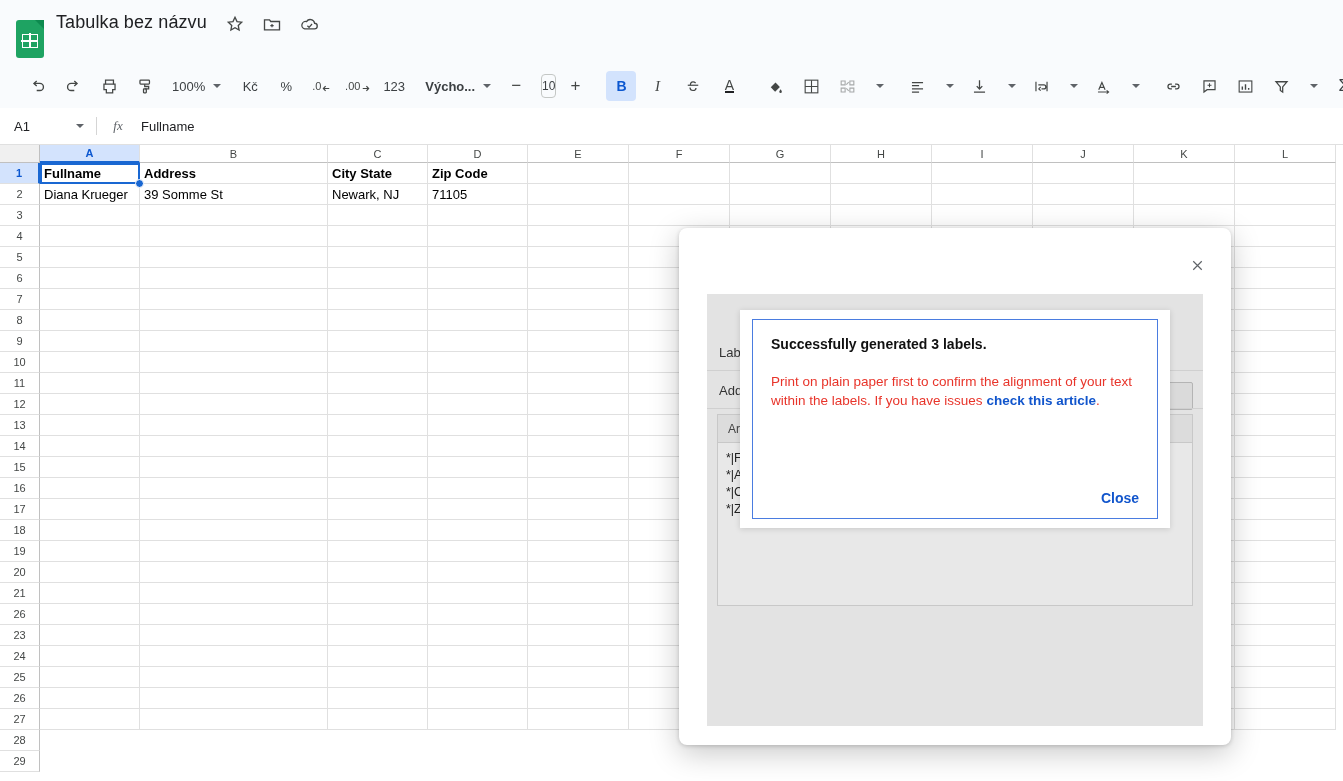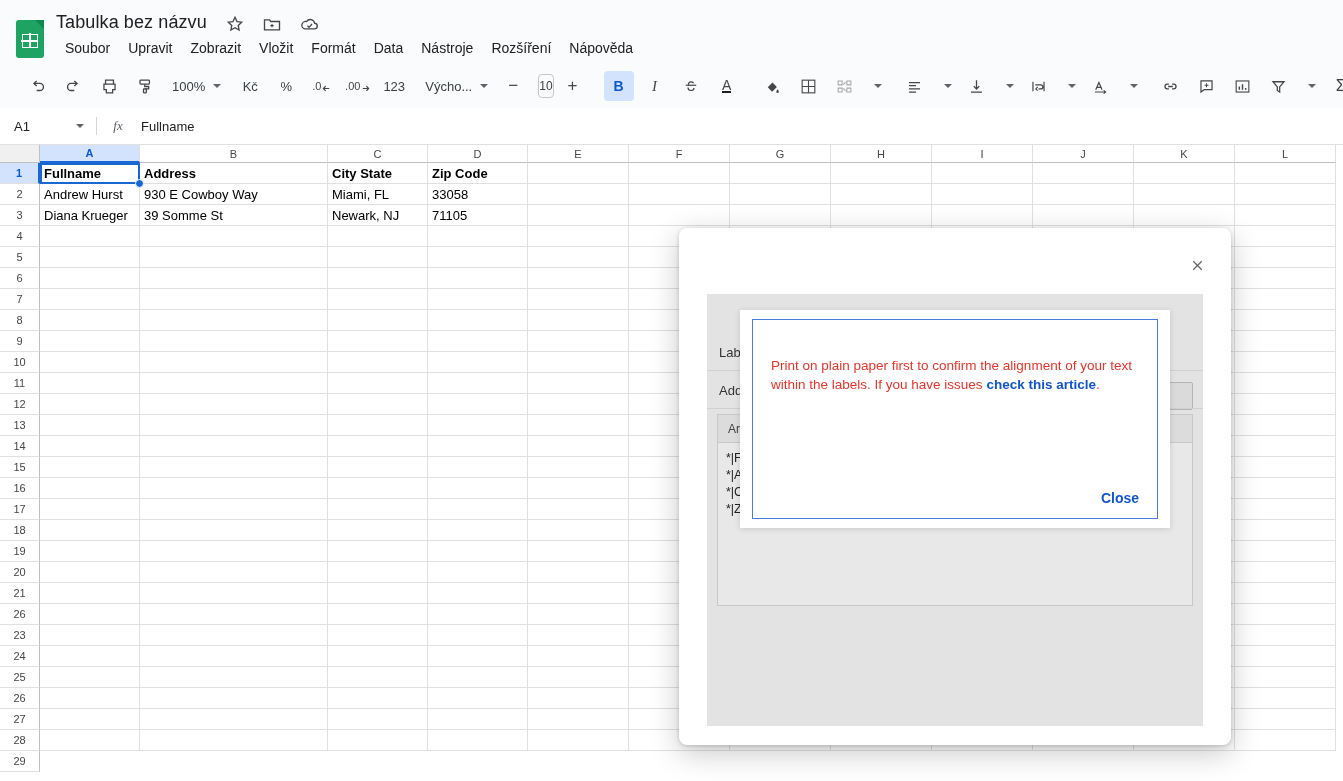--- a/index.html
+++ b/index.html
@@ -61,21 +61,21 @@
   }
   .tb { height: 30px; min-width: 30px; display: flex; align-items: center; justify-content: center;
         color: #444746; border-radius: 4px; margin-right: 6px; font-size: 13px; }
   .tb svg { display: block; }
   .tb.txt { font-size: 13px; color: #3c4043; padding: 0 4px; }
   .divider { width: 1px; height: 22px; background: #c7c7c7; margin: 0 8px 0 2px; }
   .zoom-ctl { display: flex; align-items: center; margin-right: 4px; }
   .zoom-ctl .zval { font-size: 13px; color: #3c4043; padding-left: 6px; }
   .caret { width: 0; height: 0; border-left: 4px solid transparent; border-right: 4px solid transparent;
            border-top: 4px solid #5f6368; margin-left: 8px; }
-  .fontbox { display: flex; align-items: center; width: 92px; }
+  .fontbox { display: flex; align-items: center; width: 92px; font-weight: bold; }
   .fontbox .fname { font-size: 13px; color: #3c4043; overflow: hidden; white-space: nowrap; }
   .sizebox {
     width: 30px; height: 24px; border: 1px solid #c4c7c5; border-radius: 4px;
     display: flex; align-items: center; justify-content: center;
     font-size: 12px; color: #3c4043; margin: 0 4px;
   }
   .tb.active { background: #d3e3fd; color: #0b57d0; }
   .tb.bold { font-weight: bold; font-size: 14px; }
   .tb.ital { font-style: italic; font-family: "Liberation Serif", serif; font-size: 15px; }
   .underbar { border-bottom: 2px solid #202124; line-height: 11px; }
@@ -215,31 +215,20 @@
           <path d="M3 7h6l1.5 2H21v10H3z"></path>
             <path d="M12 12v4M10 14h4" stroke-width="1.4"></path>
         </svg>
       </span>
       <span class="ti">
         <svg viewBox="0 0 24 24" width="21" height="21" fill="none" stroke="currentColor" stroke-width="1.5">
           <path d="M6.5 17h11a3.2 3.2 0 0 0 .3-6.4A5 5 0 0 0 8.6 8.7 3.9 3.9 0 0 0 6.5 17z"></path>
           <path d="M9.6 13.4l1.9 1.9 3.4-3.9" stroke-width="1.4"></path>
         </svg>
       </span>
-    </div>
-    <div class="menubar">
-      <div class="mi">Soubor</div>
-      <div class="mi">Upravit</div>
-      <div class="mi">Zobrazit</div>
-      <div class="mi">Vložit</div>
-      <div class="mi">Formát</div>
-      <div class="mi">Data</div>
-      <div class="mi">Nástroje</div>
-      <div class="mi">Rozšíření</div>
-      <div class="mi">Nápověda</div>
     </div>
   </div>
 
   <div class="toolbar">
     <div class="tb">
       <svg viewBox="0 0 24 24" width="19" height="19" fill="none" stroke="currentColor" stroke-width="1.7">
         <path d="M8 8H15a4.5 4.5 0 0 1 0 9h-4"></path>
           <path d="M11 5L7.5 8.2 11 11.4"></path>
       </svg>
     </div>
@@ -444,34 +433,20 @@
           <div class="gcell b" style="width: 101px; height: 21px;"></div>
           <div class="gcell b" style="width: 101px; height: 21px;"></div>
           <div class="gcell b" style="width: 101px; height: 21px;"></div>
           <div class="gcell b" style="width: 101px; height: 21px;"></div>
           <div class="gcell b" style="width: 101px; height: 21px;"></div>
           <div class="gcell b" style="width: 101px; height: 21px;"></div>
           <div class="gcell b" style="width: 101px; height: 21px;"></div>
           <div class="gcell b" style="width: 101px; height: 21px;"></div>
         </div>
         <div class="grow">
-          <div class="gcell" style="width: 100px; height: 21px;">Andrew Hurst</div>
-          <div class="gcell" style="width: 188px; height: 21px;">930 E Cowboy Way</div>
-          <div class="gcell" style="width: 100px; height: 21px;">Miami, FL</div>
-          <div class="gcell" style="width: 100px; height: 21px;">33058</div>
-          <div class="gcell" style="width: 101px; height: 21px;"></div>
-          <div class="gcell" style="width: 101px; height: 21px;"></div>
-          <div class="gcell" style="width: 101px; height: 21px;"></div>
-          <div class="gcell" style="width: 101px; height: 21px;"></div>
-          <div class="gcell" style="width: 101px; height: 21px;"></div>
-          <div class="gcell" style="width: 101px; height: 21px;"></div>
-          <div class="gcell" style="width: 101px; height: 21px;"></div>
-          <div class="gcell" style="width: 101px; height: 21px;"></div>
-        </div>
-        <div class="grow">
           <div class="gcell" style="width: 100px; height: 21px;">Diana Krueger</div>
           <div class="gcell" style="width: 188px; height: 21px;">39 Somme St</div>
           <div class="gcell" style="width: 100px; height: 21px;">Newark, NJ</div>
           <div class="gcell" style="width: 100px; height: 21px;">71105</div>
           <div class="gcell" style="width: 101px; height: 21px;"></div>
           <div class="gcell" style="width: 101px; height: 21px;"></div>
           <div class="gcell" style="width: 101px; height: 21px;"></div>
           <div class="gcell" style="width: 101px; height: 21px;"></div>
           <div class="gcell" style="width: 101px; height: 21px;"></div>
           <div class="gcell" style="width: 101px; height: 21px;"></div>
@@ -862,18 +837,19 @@
           <div>*|Cit</div>
           <div>*|Zip</div>
         </div>
       </div>
     </div>
 
   </div>
 
   <div class="notice-outer">
     <div class="notice-inner">
+      <div class="notice-head">Successfully generated 3 labels.</div>
       <div class="notice-warn" id="noticeWarn"><span>Print on plain paper first to confirm the alignment of your text within the labels. If you have issues </span><span style="color: rgb(17, 85, 204); font-weight: bold;">check this article</span><span>.</span></div>
       <div class="notice-close">Close</div>
     </div>
   </div>
 
 </div>
 
 </body></html>

